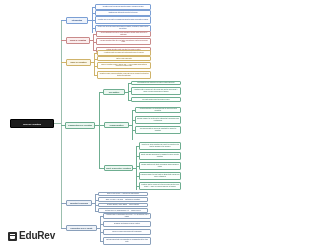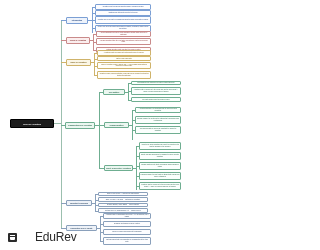--- a/index.html
+++ b/index.html
@@ -94,22 +94,22 @@
   #logo .mark:before{
     content:"";position:absolute;left:1.6px;top:2.2px;
     width:5.8px;height:1px;background:#fff;
   }
   #logo .mark:after{
     content:"";position:absolute;left:1.6px;top:4.2px;
     width:5.8px;height:3.2px;background:#fff;
     border-radius:0 0 1px 1px;
   }
   #logo .txt{
-    font-size:12px;font-weight:normal;color:#2b2b2b;
-    letter-spacing:-0.2px;line-height:1;margin-left:16px;
+    font-size:10px;font-weight:bold;color:#2b2b2b;
+    letter-spacing:-0.2px;line-height:1;
   }
 </style>
 </head>
 <body>
 
 <div id="map">
 
   <div class="root">Rules of Allegation</div>
 
   <div class="ln h c-trunk" style="left:54px;top:123.3px;width:7px;"></div>

